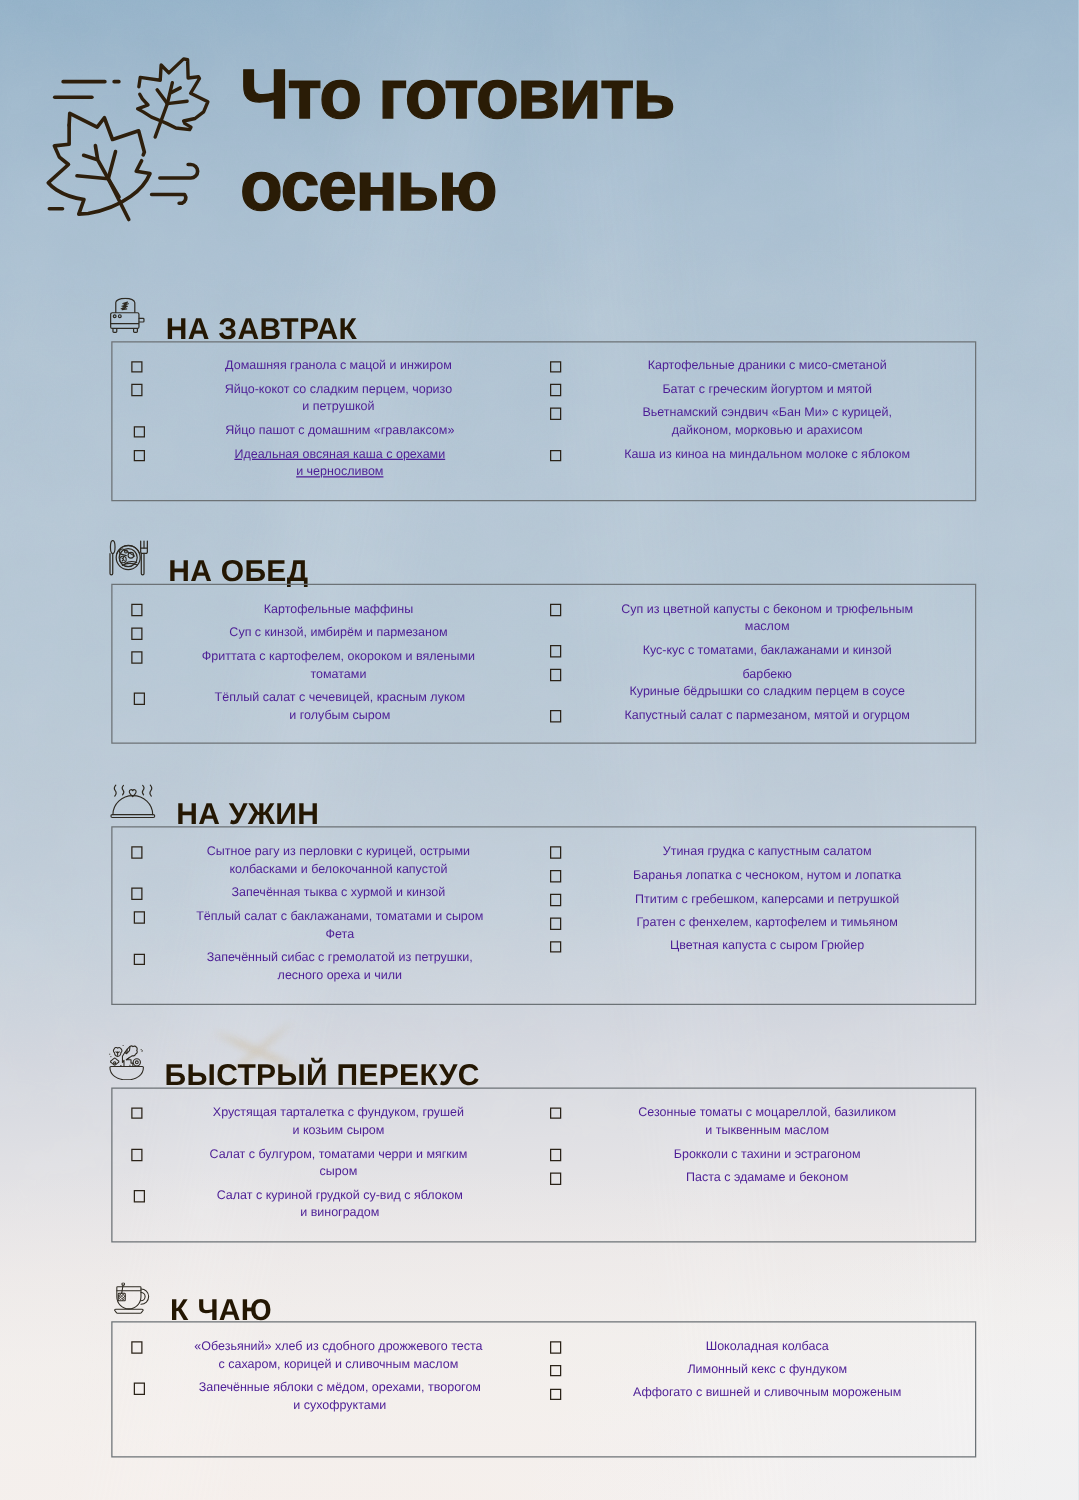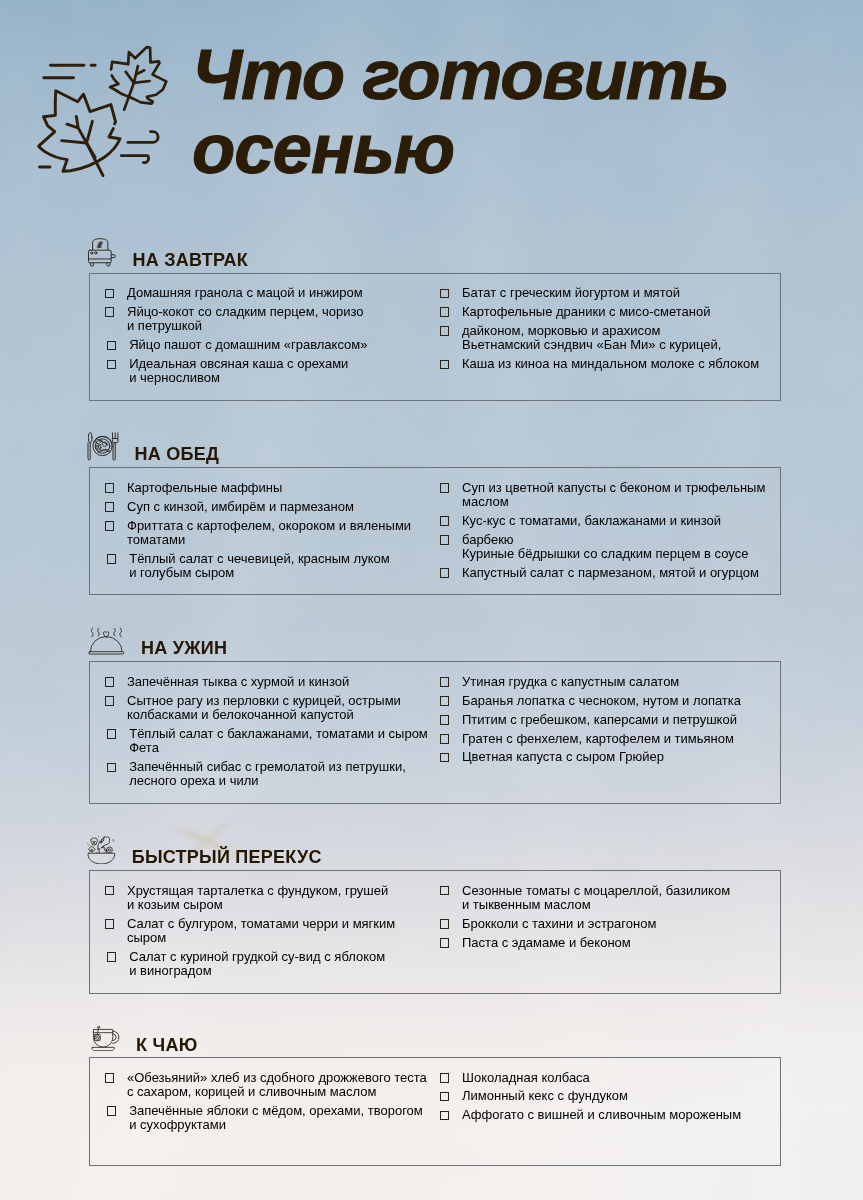--- a/index.html
+++ b/index.html
@@ -42,38 +42,38 @@
       linear-gradient(24deg, rgba(206,176,124,0) 44.5%, rgba(196,163,104,0.92) 50%, rgba(206,176,124,0) 55.5%),
       linear-gradient(-40deg, rgba(206,176,124,0) 45.5%, rgba(192,159,100,0.7) 50%, rgba(206,176,124,0) 54.5%);
     -webkit-mask-image:radial-gradient(58% 58% at 50% 50%, #000 28%, rgba(0,0,0,0) 84%);
     mask-image:radial-gradient(58% 58% at 50% 50%, #000 28%, rgba(0,0,0,0) 84%);}
 
   
   .bg-tex{position:absolute;inset:0;opacity:.055;mix-blend-mode:overlay;pointer-events:none;}
   .bg-tex2{position:absolute;inset:0;opacity:.085;mix-blend-mode:overlay;pointer-events:none;}
   #hdr-icon{position:absolute;left:0;top:0;width:863px;height:1200px;pointer-events:none;}
   #title{position:absolute;left:192px;top:0px;width:660px;height:200px;
-    font-weight:700;font-size:71px;line-height:82px;
-    letter-spacing:-1.3px;color:#2a1c06;font-style:italic;
+    font-weight:700;font-size:56px;line-height:82px;
+    letter-spacing:-1.3px;color:#2a1c06;
     -webkit-text-stroke:1px #2a1c06;}
   #title div{white-space:nowrap;position:absolute;left:0;}
   #title .t1{top:33.5px;}
   #title .t2{top:107.5px;letter-spacing:-1.15px;}
   .sec-head{position:absolute;}
   .sec-ico{position:absolute;left:0;top:0;}
   .sec-ico svg{display:block;width:100%;height:100%;overflow:hidden;}
-  .sec-title{position:absolute;font-weight:700;font-size:18px;
+  .sec-title{position:absolute;font-weight:700;font-size:24px;
     letter-spacing:.25px;color:#241703;white-space:nowrap;}
   .sec-box{position:absolute;left:88.5px;width:692px;
     border:1px solid #6c7276;box-sizing:border-box;}
   .col{position:absolute;}
   .col-l{left:15px;width:310px;}
   .col-r{left:350px;width:326px;}
   .itm{position:relative;padding-left:22.5px;margin-bottom:4.6px;
-    font-size:13px;line-height:14.3px;color:#000000;}
+    font-size:10px;line-height:14.3px;color:#4c1d95;text-align:center;}
   .itm .cb{position:absolute;left:0px;top:2.4px;width:9.6px;height:9.6px;
     border:1.7px solid #2b2318;box-sizing:border-box;background:transparent;}
   .ln{display:block;white-space:nowrap;}
 </style>
 </head>
 <body>
 
 <div id="page">
   <div class="bg-base"></div>
   <div class="bg-warm"></div>
@@ -148,26 +148,26 @@
             </g>
           </svg>
         </div>
         <div class="sec-title" style="left: 132.6px; top: 250px;">НА ЗАВТРАК</div>
       </div>
       <div class="sec-box" style="top: 273.1px; height: 127.9px;">
         <div class="col col-l" style="top: 12.1px;">
           <div class="itm"><span class="cb"></span><span class="lbl"><span class="ln">Домашняя гранола с мацой и инжиром</span></span></div>
           <div class="itm"><span class="cb"></span><span class="lbl"><span class="ln">Яйцо-кокот со сладким перцем, чоризо</span><span class="ln">и петрушкой</span></span></div>
           <div class="itm" style="margin-left: 2.2px;"><span class="cb"></span><span class="lbl"><span class="ln">Яйцо пашот с домашним «гравлаксом»</span></span></div>
-          <div class="itm" style="margin-left: 2.2px;"><span class="cb"></span><span class="lbl"><span class="ln">Идеальная овсяная каша с орехами</span><span class="ln">и черносливом</span></span></div>
+          <div class="itm" style="margin-left: 2.2px; text-decoration: underline;"><span class="cb"></span><span class="lbl"><span class="ln">Идеальная овсяная каша с орехами</span><span class="ln">и черносливом</span></span></div>
         </div>
         <div class="col col-r" style="top: 12.1px;">
+          <div class="itm"><span class="cb"></span><span class="lbl"><span class="ln">Картофельные драники с мисо-сметаной</span></span></div>
           <div class="itm"><span class="cb"></span><span class="lbl"><span class="ln">Батат с греческим йогуртом и мятой</span></span></div>
-          <div class="itm"><span class="cb"></span><span class="lbl"><span class="ln">Картофельные драники с мисо-сметаной</span></span></div>
-          <div class="itm"><span class="cb"></span><span class="lbl"><span class="ln">дайконом, морковью и арахисом</span><span class="ln">Вьетнамский сэндвич «Бан Ми» с курицей,</span></span></div>
+          <div class="itm"><span class="cb"></span><span class="lbl"><span class="ln">Вьетнамский сэндвич «Бан Ми» с курицей,</span><span class="ln">дайконом, морковью и арахисом</span></span></div>
           <div class="itm"><span class="cb"></span><span class="lbl"><span class="ln">Каша из киноа на миндальном молоке с яблоком</span></span></div>
         </div>
       </div>
       <div class="sec-head" style="left: 0px; top: 0px;">
         <div class="sec-ico" style="left: 87.1px; top: 432.3px; width: 31.9px; height: 28.4px;">
           <svg viewBox="2.25 6.85 31.1 28.7" width="100%" height="100%" fill="none" stroke="#2e2a22" stroke-width="1" stroke-linecap="round" stroke-linejoin="round">
             <g>
               <ellipse cx="4.9" cy="12.6" rx="1.85" ry="5.3"></ellipse>
               <path d="M4.9,17.9 V34.0 A1.1,1.1 0 0 1 3.8,35.1 A1.1,1.1 0 0 1 2.7,34.0 V17.9"></path>
             </g>
@@ -222,22 +222,22 @@
               <path d="M16.2,8.5 C14.6,10.2 14.6,11.3 15.8,12.6 C16.9,13.9 16.9,15.0 15.4,16.8"></path>
               <path d="M33.1,8.5 C34.7,10.2 34.7,11.3 33.5,12.6 C32.4,13.9 32.4,15.0 33.9,16.8"></path>
               <path d="M39.8,8.3 C41.6,10.3 41.6,11.5 40.3,13.0 C39.0,14.5 39.0,15.8 40.7,17.9"></path>
             </g>
           </svg>
         </div>
         <div class="sec-title" style="left: 141px; top: 638.4px;">НА УЖИН</div>
       </div>
       <div class="sec-box" style="top: 661px; height: 143px;">
         <div class="col col-l" style="top: 12.9px;">
+          <div class="itm"><span class="cb"></span><span class="lbl"><span class="ln">Сытное рагу из перловки с курицей, острыми</span><span class="ln">колбасками и белокочанной капустой</span></span></div>
           <div class="itm"><span class="cb"></span><span class="lbl"><span class="ln">Запечённая тыква с хурмой и кинзой</span></span></div>
-          <div class="itm"><span class="cb"></span><span class="lbl"><span class="ln">Сытное рагу из перловки с курицей, острыми</span><span class="ln">колбасками и белокочанной капустой</span></span></div>
           <div class="itm" style="margin-left: 2.2px;"><span class="cb"></span><span class="lbl"><span class="ln">Тёплый салат с баклажанами, томатами и сыром</span><span class="ln">Фета</span></span></div>
           <div class="itm" style="margin-left: 2.2px;"><span class="cb"></span><span class="lbl"><span class="ln">Запечённый сибас с гремолатой из петрушки,</span><span class="ln">лесного ореха и чили</span></span></div>
         </div>
         <div class="col col-r" style="top: 12.9px;">
           <div class="itm"><span class="cb"></span><span class="lbl"><span class="ln">Утиная грудка с капустным салатом</span></span></div>
           <div class="itm"><span class="cb"></span><span class="lbl"><span class="ln">Баранья лопатка с чесноком, нутом и лопатка</span></span></div>
           <div class="itm"><span class="cb"></span><span class="lbl"><span class="ln">Птитим с гребешком, каперсами и петрушкой</span></span></div>
           <div class="itm"><span class="cb"></span><span class="lbl"><span class="ln">Гратен с фенхелем, картофелем и тимьяном</span></span></div>
           <div class="itm"><span class="cb"></span><span class="lbl"><span class="ln">Цветная капуста с сыром Грюйер</span></span></div>
         </div>

